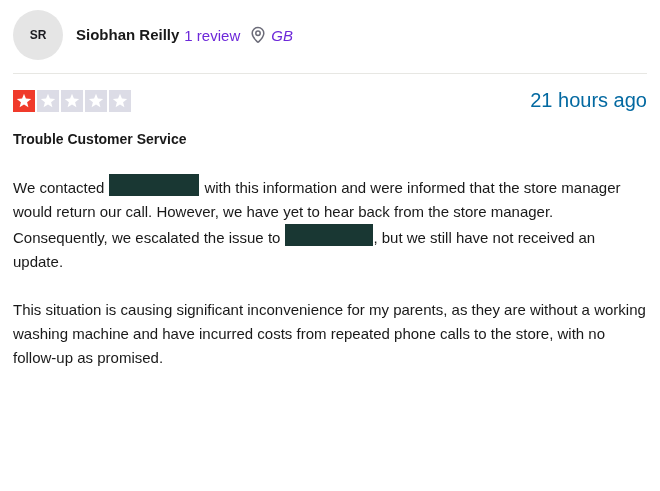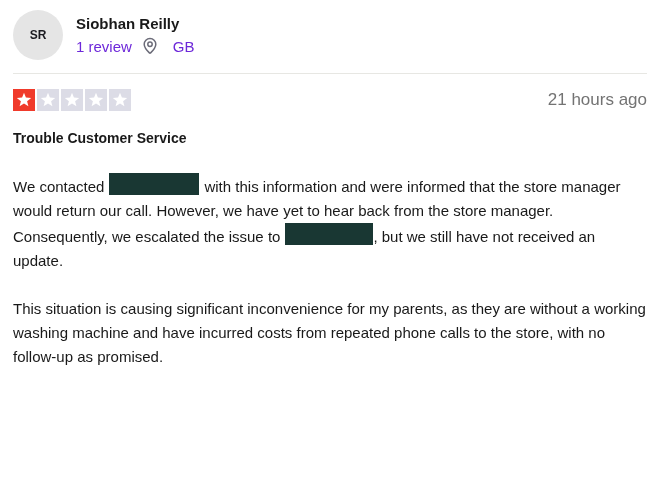--- a/index.html
+++ b/index.html
@@ -16,42 +16,42 @@
   
   .header { display: flex; align-items: center; gap: 13px; }
   .avatar {
     width: 50px; height: 50px; border-radius: 50%;
     background: #e5e5e5;
     display: flex; align-items: center; justify-content: center;
     font-weight: bold; font-size: 12px; color: #1b1b21;
     flex: 0 0 auto;
     cursor: pointer;
   }
-  .reviewer-info { display: flex; flex-direction: column; gap: 5px; }
+  .reviewer-info { display: flex; flex-direction: row; gap: 5px; }
   .reviewer-name { font-weight: bold; font-size: 15px; color: #191919; cursor: pointer; }
   .reviewer-meta { display: flex; align-items: center; gap: 10px; font-size: 15px; color: #6d28d9; }
-  .meta-loc { display: flex; align-items: center; gap: 15px; }
+  .meta-loc { display: flex; align-items: center; gap: 5px; font-style: italic; }
   .pin-icon { display: inline-flex; }
 
   .divider { border: none; border-top: 1px solid #e7e7e3; margin: 13px 0 0 0; }
 
   
   .rating-row {
     margin-top: 15px;
     display: flex; align-items: center; justify-content: space-between;
   }
   .stars { display: flex; gap: 2px; }
   .star {
     width: 22px; height: 22px;
     background: #dcdce6;
     display: flex; align-items: center; justify-content: center;
   }
   .star.active { background: #f03a2b; }
   .star svg { display: block; }
-  .time-ago { font-size: 17px; color: #737373; }
+  .time-ago { font-size: 20px; color: #0369a1; }
 
   
   .review-title {
     margin-top: 19px;
     font-size: 14px; font-weight: bold; color: #191919;
     cursor: pointer;
   }
   .review-text { margin-top: 27px; font-size: 15px; line-height: 24px; color: #191919; }
   .review-text p + p { margin-top: 24px; }
   .redacted {

